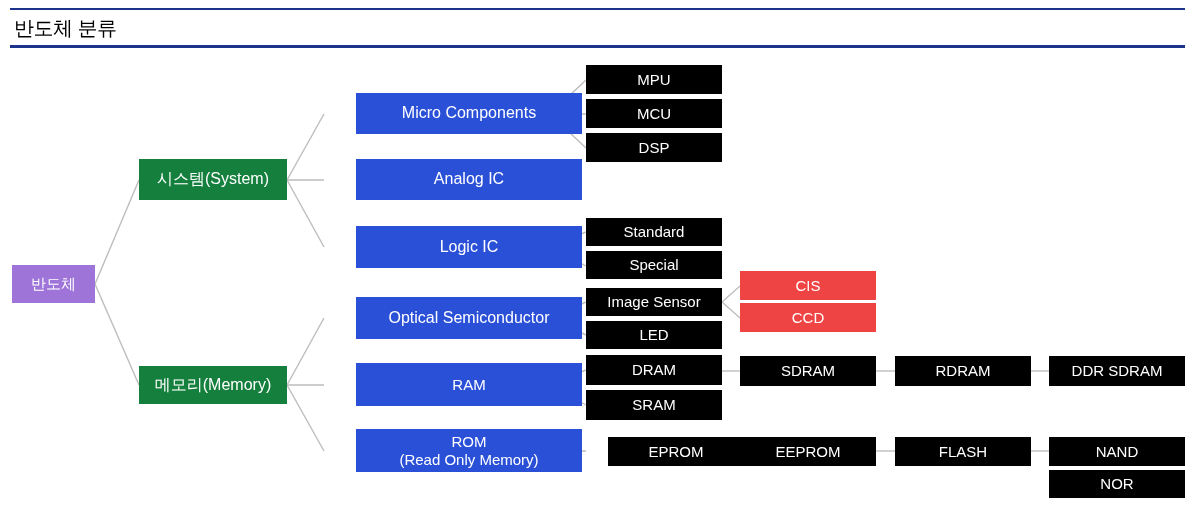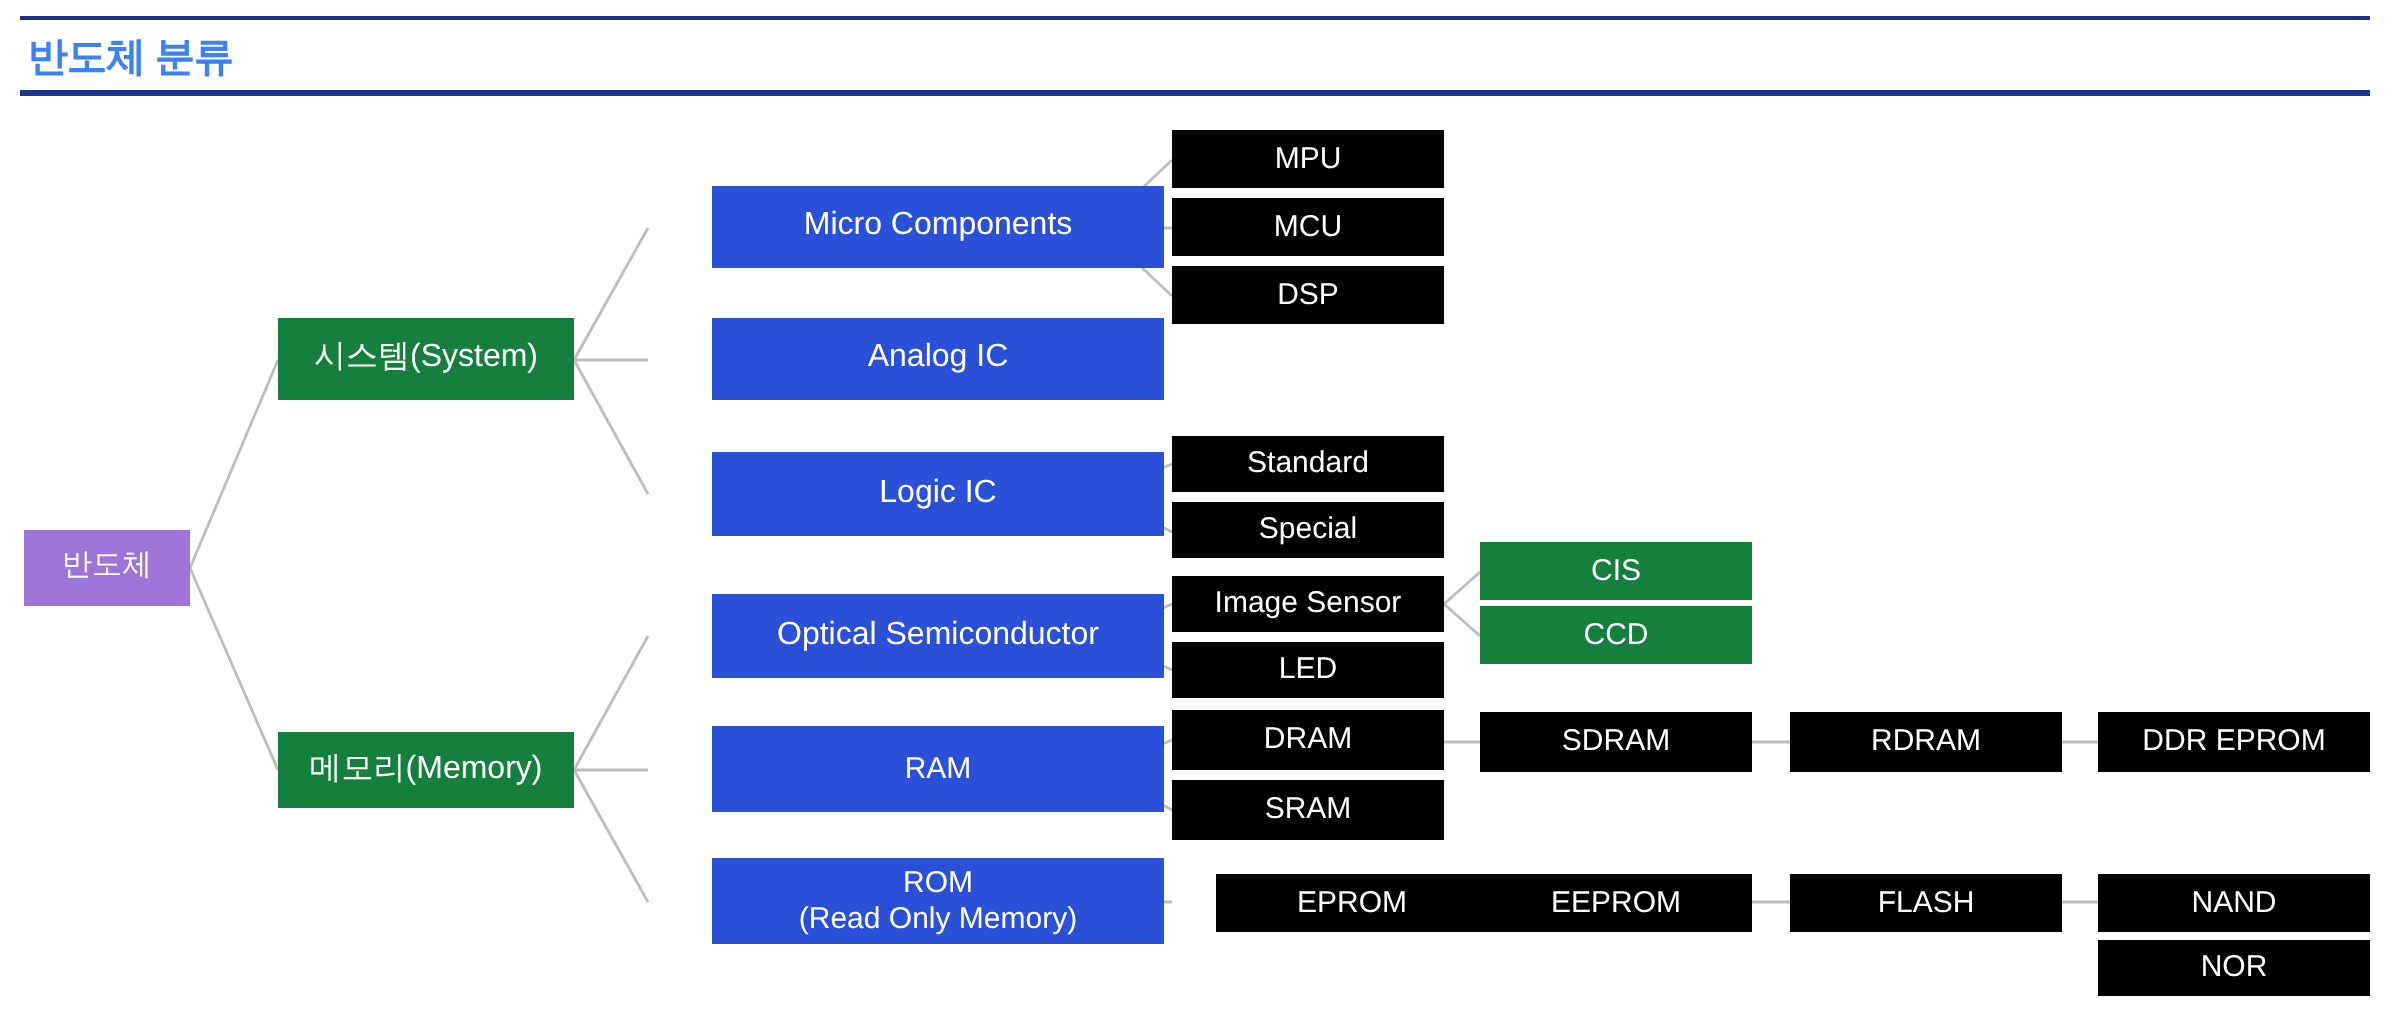--- a/index.html
+++ b/index.html
@@ -5,36 +5,36 @@
   html,body{margin:0;padding:0;background:#ffffff;}
   body{
     width:1199px;height:510px;position:relative;overflow:hidden;
     font-family:"Liberation Sans","DejaVu Sans",sans-serif;
   }
   
   .rule-top{position:absolute;left:10px;top:8px;width:1175px;height:2px;background:#1e338c;}
   .rule-bottom{position:absolute;left:10px;top:45px;width:1175px;height:3px;background:#1e338c;}
   .page-title{
     position:absolute;left:14px;top:15px;
-    font-size:20px;font-weight:bold;color:#3b82f6;letter-spacing:-0.5px;
+    font-size:20px;font-weight:normal;color:#000000;letter-spacing:-0.5px;
   }
   
   svg.connectors{position:absolute;left:0;top:0;width:1199px;height:510px;z-index:0;}
   svg.connectors line{stroke:#bdbdbd;stroke-width:1.4;}
   
   .node{
     position:absolute;z-index:1;
     display:flex;align-items:center;justify-content:center;flex-direction:column;
     color:#ffffff;text-align:center;line-height:1.15;
   }
-  .lvl-root{background:#9e74d8;font-size:15px;font-family:Liberation Serif, serif;}
+  .lvl-root{background:#9e74d8;font-size:15px;}
   .lvl2{background:#15803d;font-size:16px;}
   .lvl3{background:#2a50d8;font-size:16px;margin-left:32px;}
   .lvl4{background:#000000;font-size:15px;}
-  .cyan{background:#15803d;font-size:15px;color:#ffffff;}
+  .cyan{background:#ef4444;font-size:15px;color:#ffffff;}
   .twoline span{display:block;font-size:15px;}
 </style>
 </head>
 <body>
 
 <div class="rule-top"></div>
 <div class="page-title">반도체 분류</div>
 <div class="rule-bottom"></div>
 
 <svg class="connectors" viewBox="0 0 1199 510">
@@ -91,19 +91,19 @@
 
 <div class="node lvl4" style="left:586px;top:288px;width:136px;height:28px">Image Sensor</div>
 <div class="node lvl4" style="left:586px;top:321px;width:136px;height:28px">LED</div>
 <div class="node cyan" style="left:740px;top:271px;width:136px;height:29px">CIS</div>
 <div class="node cyan" style="left:740px;top:303px;width:136px;height:29px">CCD</div>
 
 <div class="node lvl4" style="left:586px;top:355px;width:136px;height:30px">DRAM</div>
 <div class="node lvl4" style="left:586px;top:390px;width:136px;height:30px">SRAM</div>
 <div class="node lvl4" style="left:740px;top:356px;width:136px;height:30px">SDRAM</div>
 <div class="node lvl4" style="left:895px;top:356px;width:136px;height:30px">RDRAM</div>
-<div class="node lvl4" style="left:1049px;top:356px;width:136px;height:30px">DDR EPROM</div>
+<div class="node lvl4" style="left:1049px;top:356px;width:136px;height:30px">DDR SDRAM</div>
 
 <div class="node lvl4" style="left:608px;top:437px;width:136px;height:29px">EPROM</div>
 <div class="node lvl4" style="left:740px;top:437px;width:136px;height:29px">EEPROM</div>
 <div class="node lvl4" style="left:895px;top:437px;width:136px;height:29px">FLASH</div>
 <div class="node lvl4" style="left:1049px;top:437px;width:136px;height:29px">NAND</div>
 <div class="node lvl4" style="left:1049px;top:470px;width:136px;height:28px">NOR</div>
 
 </body></html>

